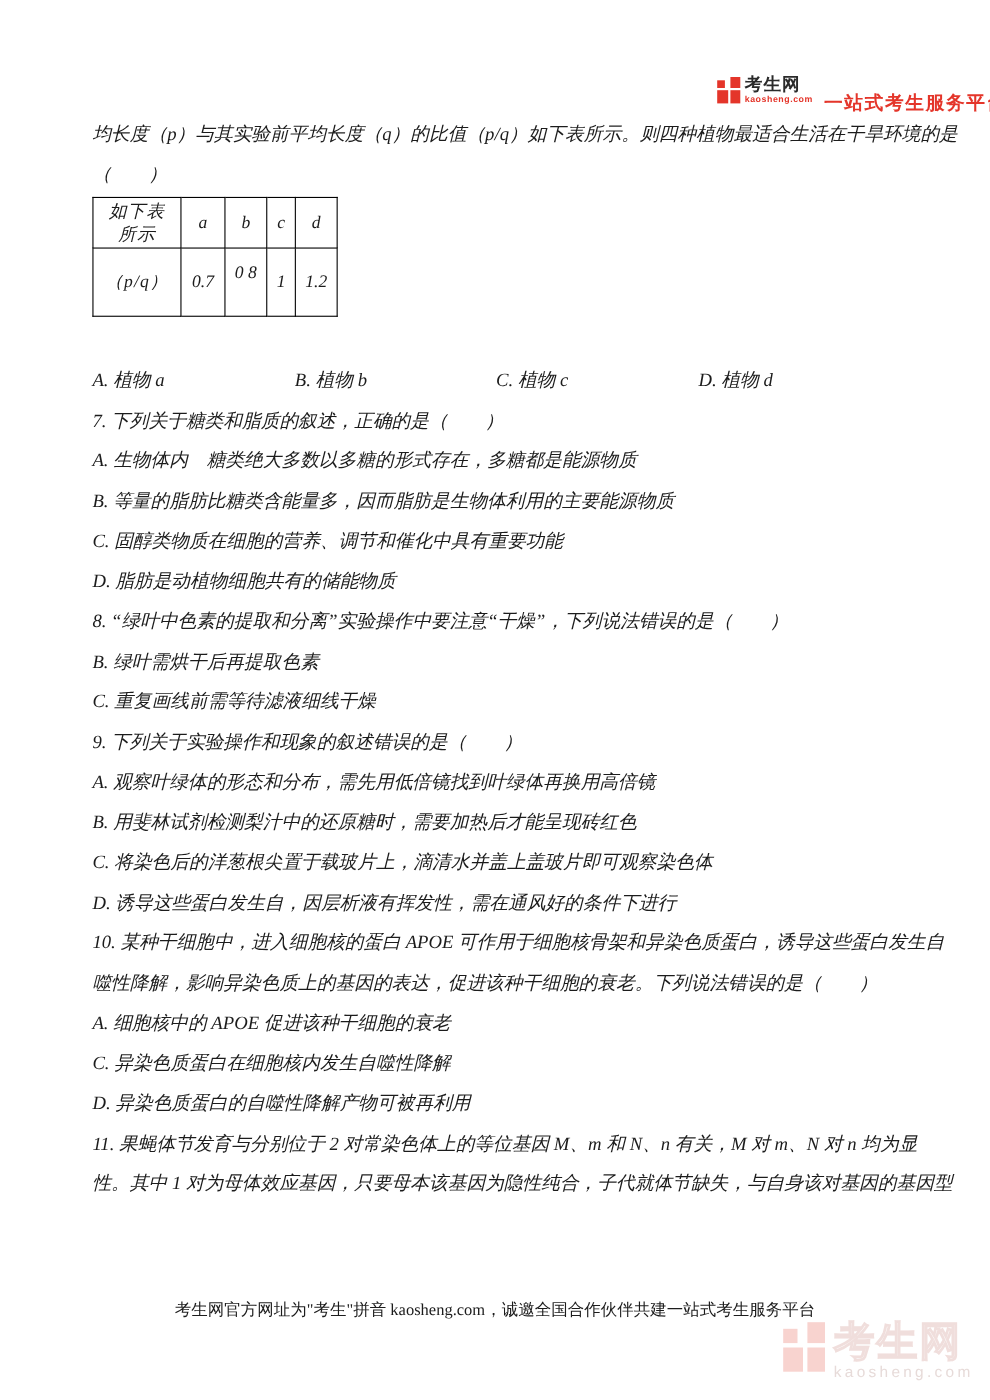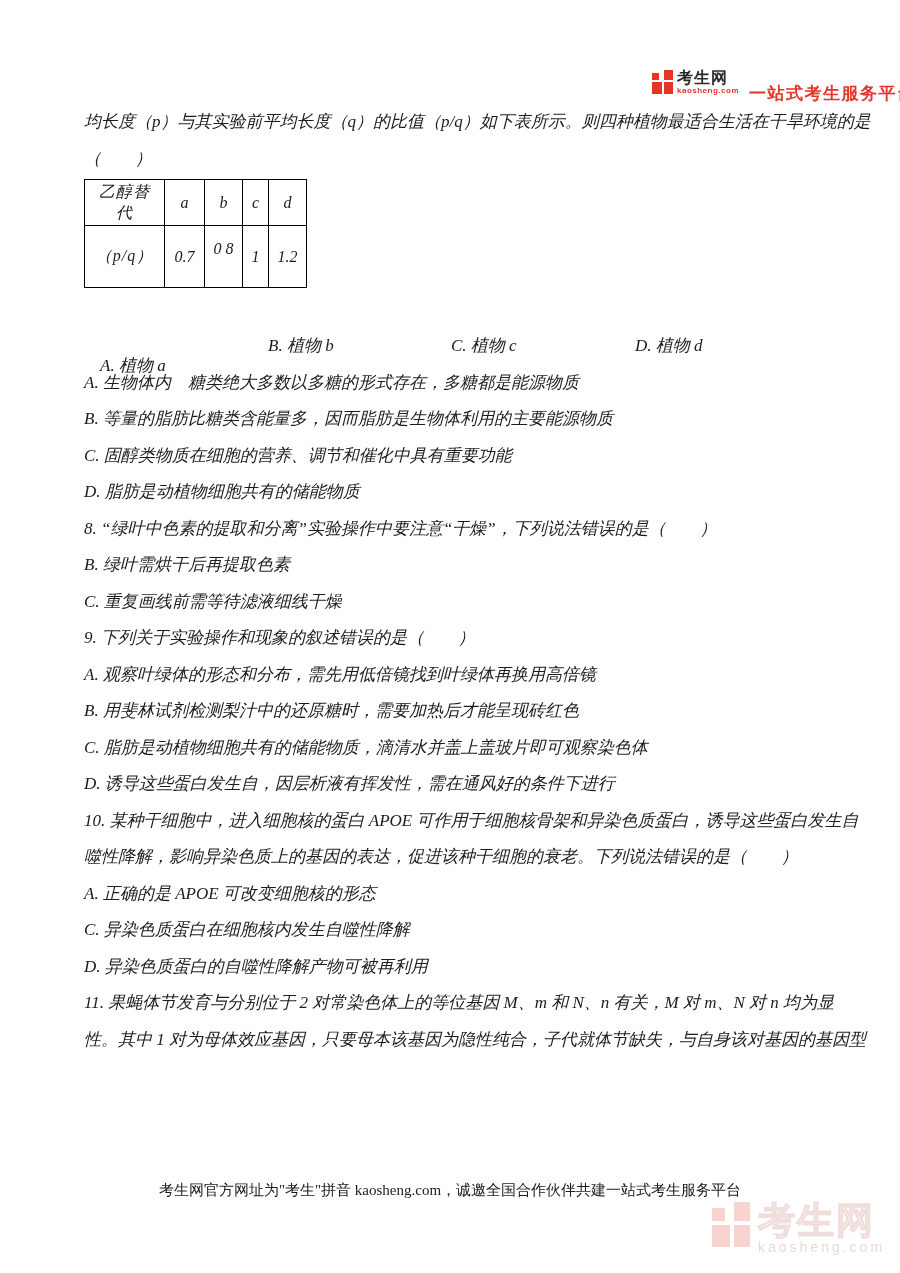--- a/index.html
+++ b/index.html
@@ -39,21 +39,21 @@
   }
   table.plant tr.hdr td { height: 46px; }
   table.plant tr.val td { height: 62px; }
   td.c-label { width: 80px; letter-spacing: 1px; }
   td.c-a { width: 40px; } td.c-b { width: 38px; } td.c-c { width: 26px; } td.c-d { width: 38px; }
   .raised { position: relative; top: -8px; display: inline-block; text-align: center; }
 
   
   .opt-row { position: relative; height: 36.5px; }
   .opt-row span { position: absolute; top: 0; line-height: 36.5px; font-size: 17px; white-space: nowrap; }
-  .opt-a { left: 16px; margin-top: 20px; } .opt-b { left: 184px; } .opt-c { left: 367px; } .opt-d { left: 551px; }
+  .opt-a { left: 0; } .opt-b { left: 184px; } .opt-c { left: 367px; } .opt-d { left: 551px; }
 
   
   .footer-text {
     position: absolute; left: 0; right: 0; top: 1181px;
     text-align: center; font-size: 15px; color: #1c1c1c; white-space: nowrap;
   }
 
   
   .watermark { position: absolute; left: 712px; top: 1202px; display: flex; align-items: flex-start; }
   .wm-icon { position: relative; width: 38px; height: 46px; flex: 0 0 auto; }
@@ -92,21 +92,21 @@
   </div>
 
   <div class="content">
 
     <div class="tline">均长度（p）与其实验前平均长度（q）的比值（p/q）如下表所示。则四种植物最适合生活在干旱环境的是</div>
     <div class="tline">（　　）</div>
 
     <table class="plant">
       <tbody>
           <tr class="hdr">
-        <td class="c-label">乙醇替代</td>
+        <td class="c-label">如下表所示</td>
         <td class="c-a">a</td>
         <td class="c-b">b</td>
         <td class="c-c">c</td>
         <td class="c-d">d</td>
       </tr>
       <tr class="val">
         <td class="c-label">（p/q）</td>
         <td class="c-a">0.7</td>
         <td class="c-b"><span class="raised">0 8</span></td>
         <td class="c-c">1</td>
@@ -115,38 +115,39 @@
     </tbody>
       </table>
 
     <div class="opt-row">
       <span class="opt-a">A. 植物 a</span>
       <span class="opt-b">B. 植物 b</span>
       <span class="opt-c">C. 植物 c</span>
       <span class="opt-d">D. 植物 d</span>
     </div>
 
+    <div class="tline">7. 下列关于糖类和脂质的叙述，正确的是（　　）</div>
     <div class="tline">A. 生物体内　糖类绝大多数以多糖的形式存在，多糖都是能源物质</div>
     <div class="tline">B. 等量的脂肪比糖类含能量多，因而脂肪是生物体利用的主要能源物质</div>
     <div class="tline">C. 固醇类物质在细胞的营养、调节和催化中具有重要功能</div>
     <div class="tline">D. 脂肪是动植物细胞共有的储能物质</div>
 
     <div class="tline">8. “绿叶中色素的提取和分离”实验操作中要注意“干燥”，下列说法错误的是（　　）</div>
     <div class="tline">B. 绿叶需烘干后再提取色素</div>
     <div class="tline">C. 重复画线前需等待滤液细线干燥</div>
 
     <div class="tline">9. 下列关于实验操作和现象的叙述错误的是（　　）</div>
     <div class="tline">A. 观察叶绿体的形态和分布，需先用低倍镜找到叶绿体再换用高倍镜</div>
     <div class="tline">B. 用斐林试剂检测梨汁中的还原糖时，需要加热后才能呈现砖红色</div>
-    <div class="tline">C. 脂肪是动植物细胞共有的储能物质，滴清水并盖上盖玻片即可观察染色体</div>
+    <div class="tline">C. 将染色后的洋葱根尖置于载玻片上，滴清水并盖上盖玻片即可观察染色体</div>
     <div class="tline">D. 诱导这些蛋白发生自，因层析液有挥发性，需在通风好的条件下进行</div>
 
     <div class="tline">10. 某种干细胞中，进入细胞核的蛋白 APOE 可作用于细胞核骨架和异染色质蛋白，诱导这些蛋白发生自</div>
     <div class="tline">噬性降解，影响异染色质上的基因的表达，促进该种干细胞的衰老。下列说法错误的是（　　）</div>
-    <div class="tline">A. 正确的是 APOE 可改变细胞核的形态</div>
+    <div class="tline">A. 细胞核中的 APOE 促进该种干细胞的衰老</div>
     <div class="tline">C. 异染色质蛋白在细胞核内发生自噬性降解</div>
     <div class="tline">D. 异染色质蛋白的自噬性降解产物可被再利用</div>
 
     <div class="tline">11. 果蝇体节发育与分别位于 2 对常染色体上的等位基因 M、m 和 N、n 有关，M 对 m、N 对 n 均为显</div>
     <div class="tline">性。其中 1 对为母体效应基因，只要母本该基因为隐性纯合，子代就体节缺失，与自身该对基因的基因型</div>
 
   </div>
 
   <div class="footer-text">考生网官方网址为"考生"拼音 kaosheng.com，诚邀全国合作伙伴共建一站式考生服务平台</div>
 

